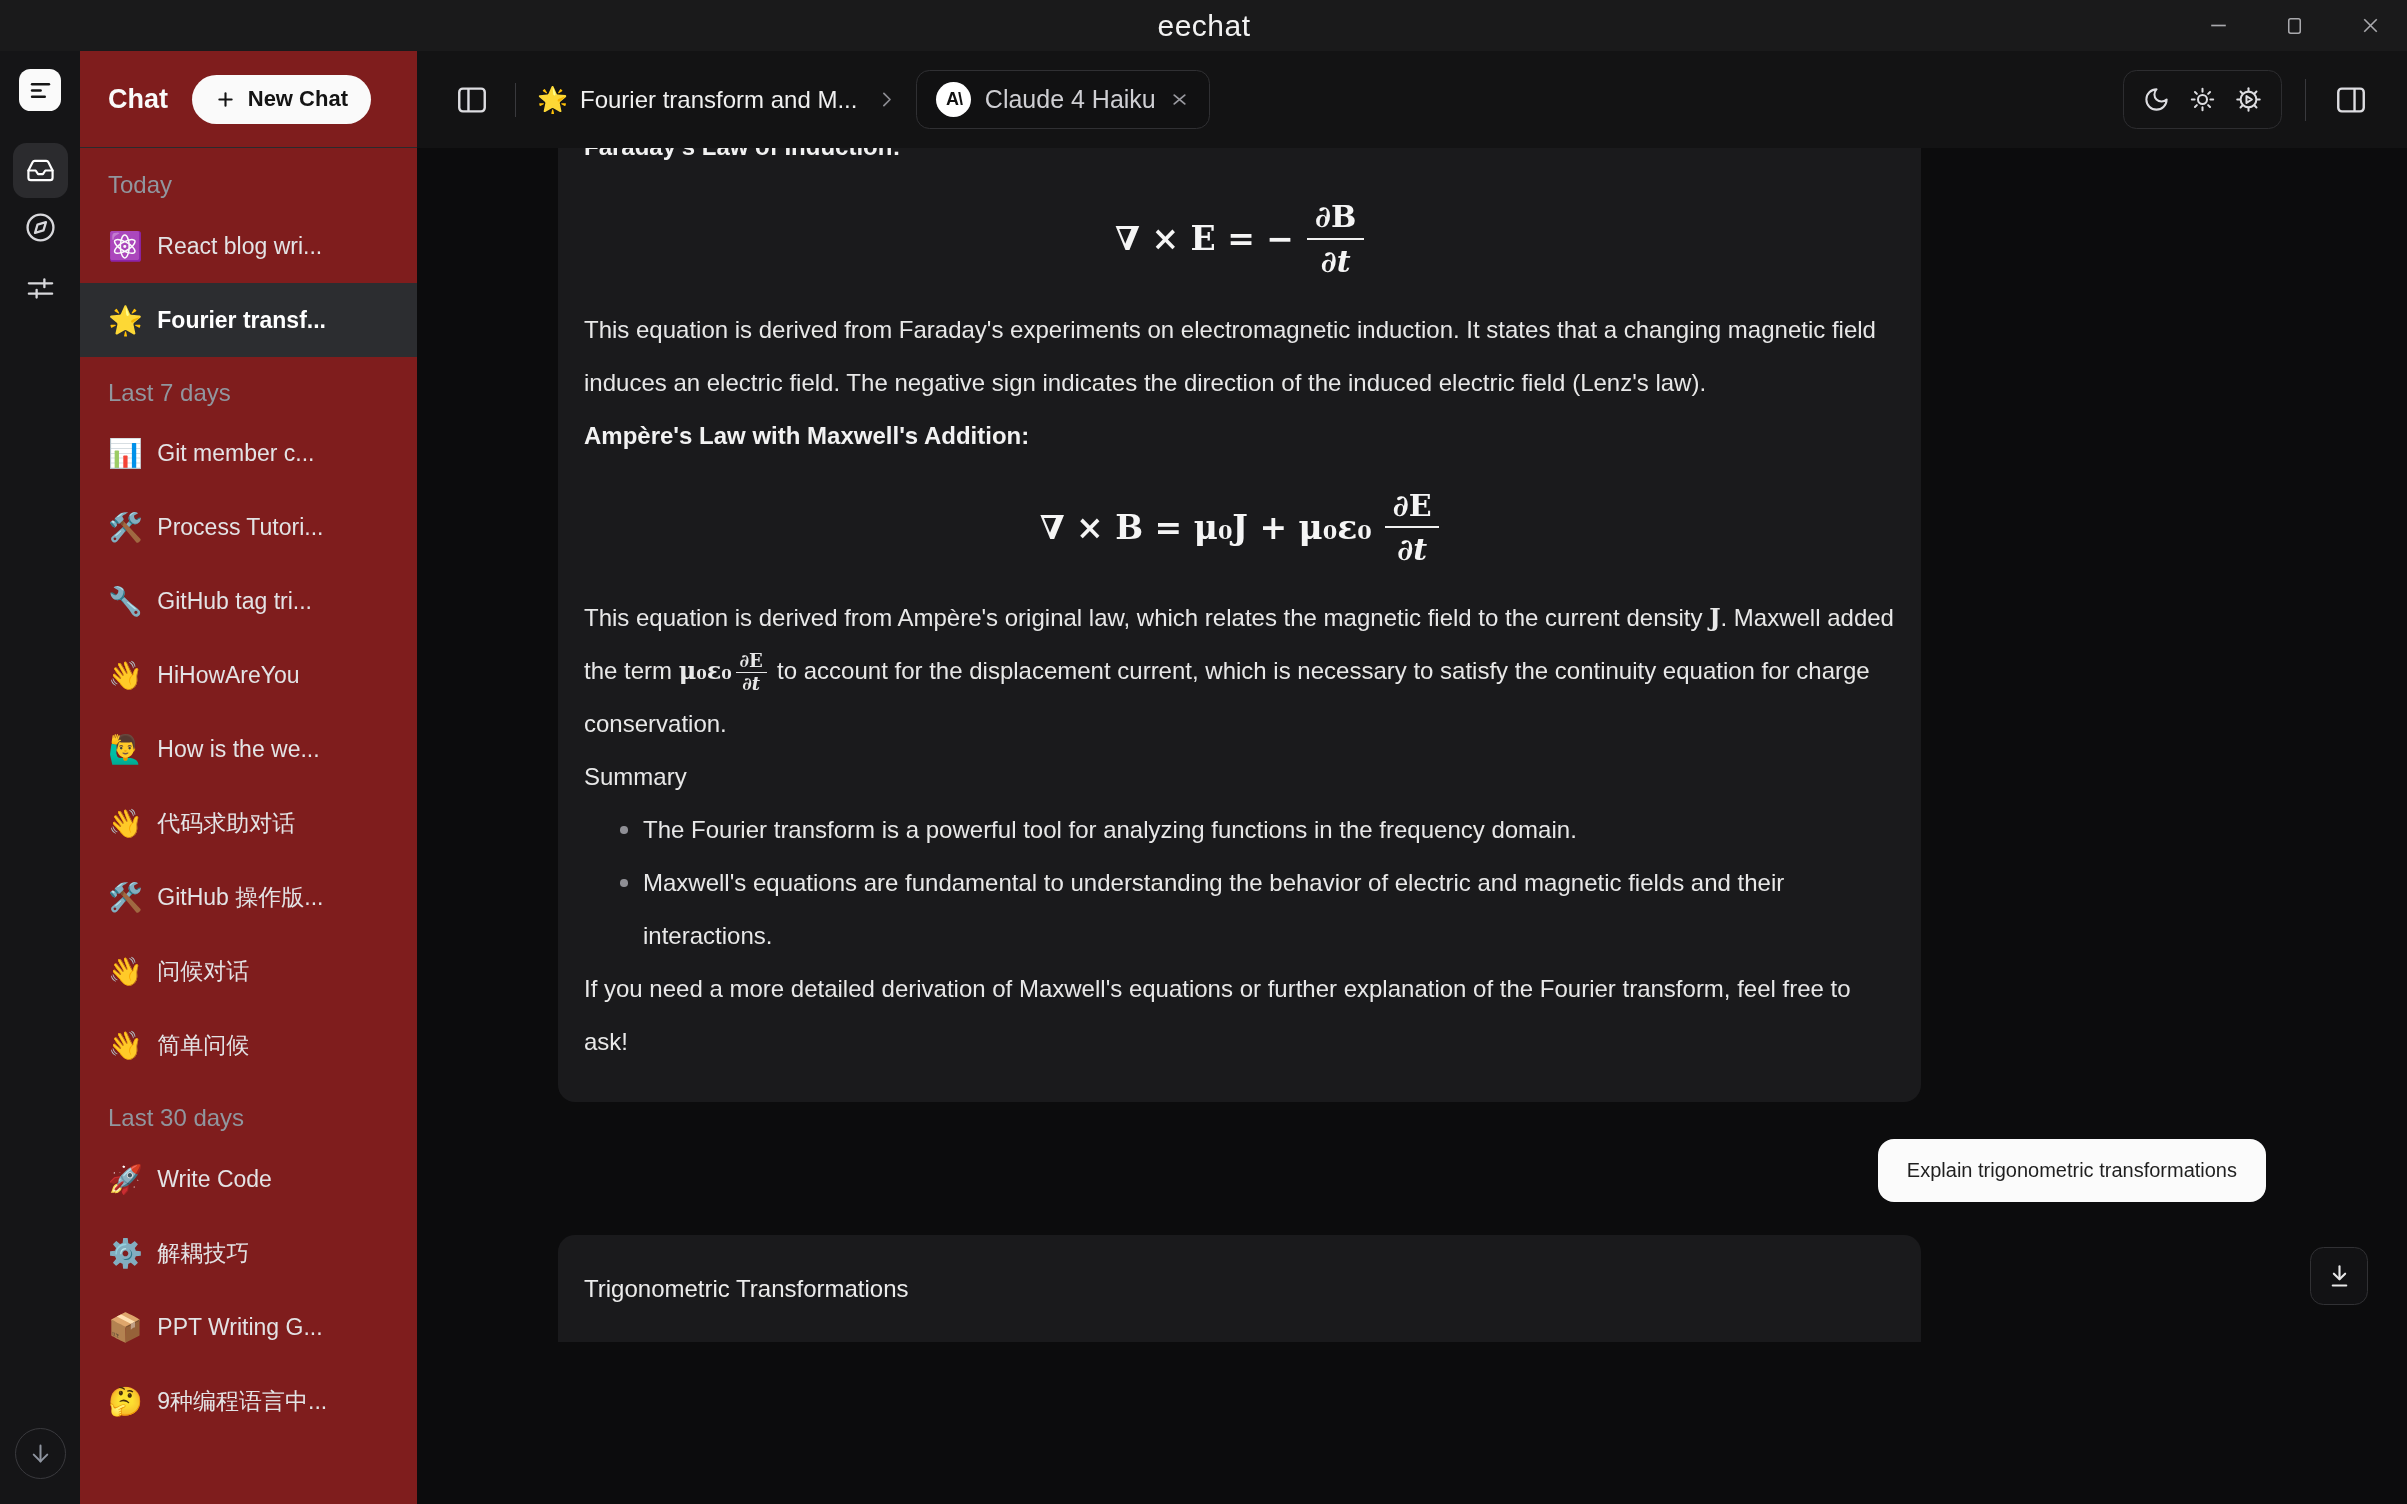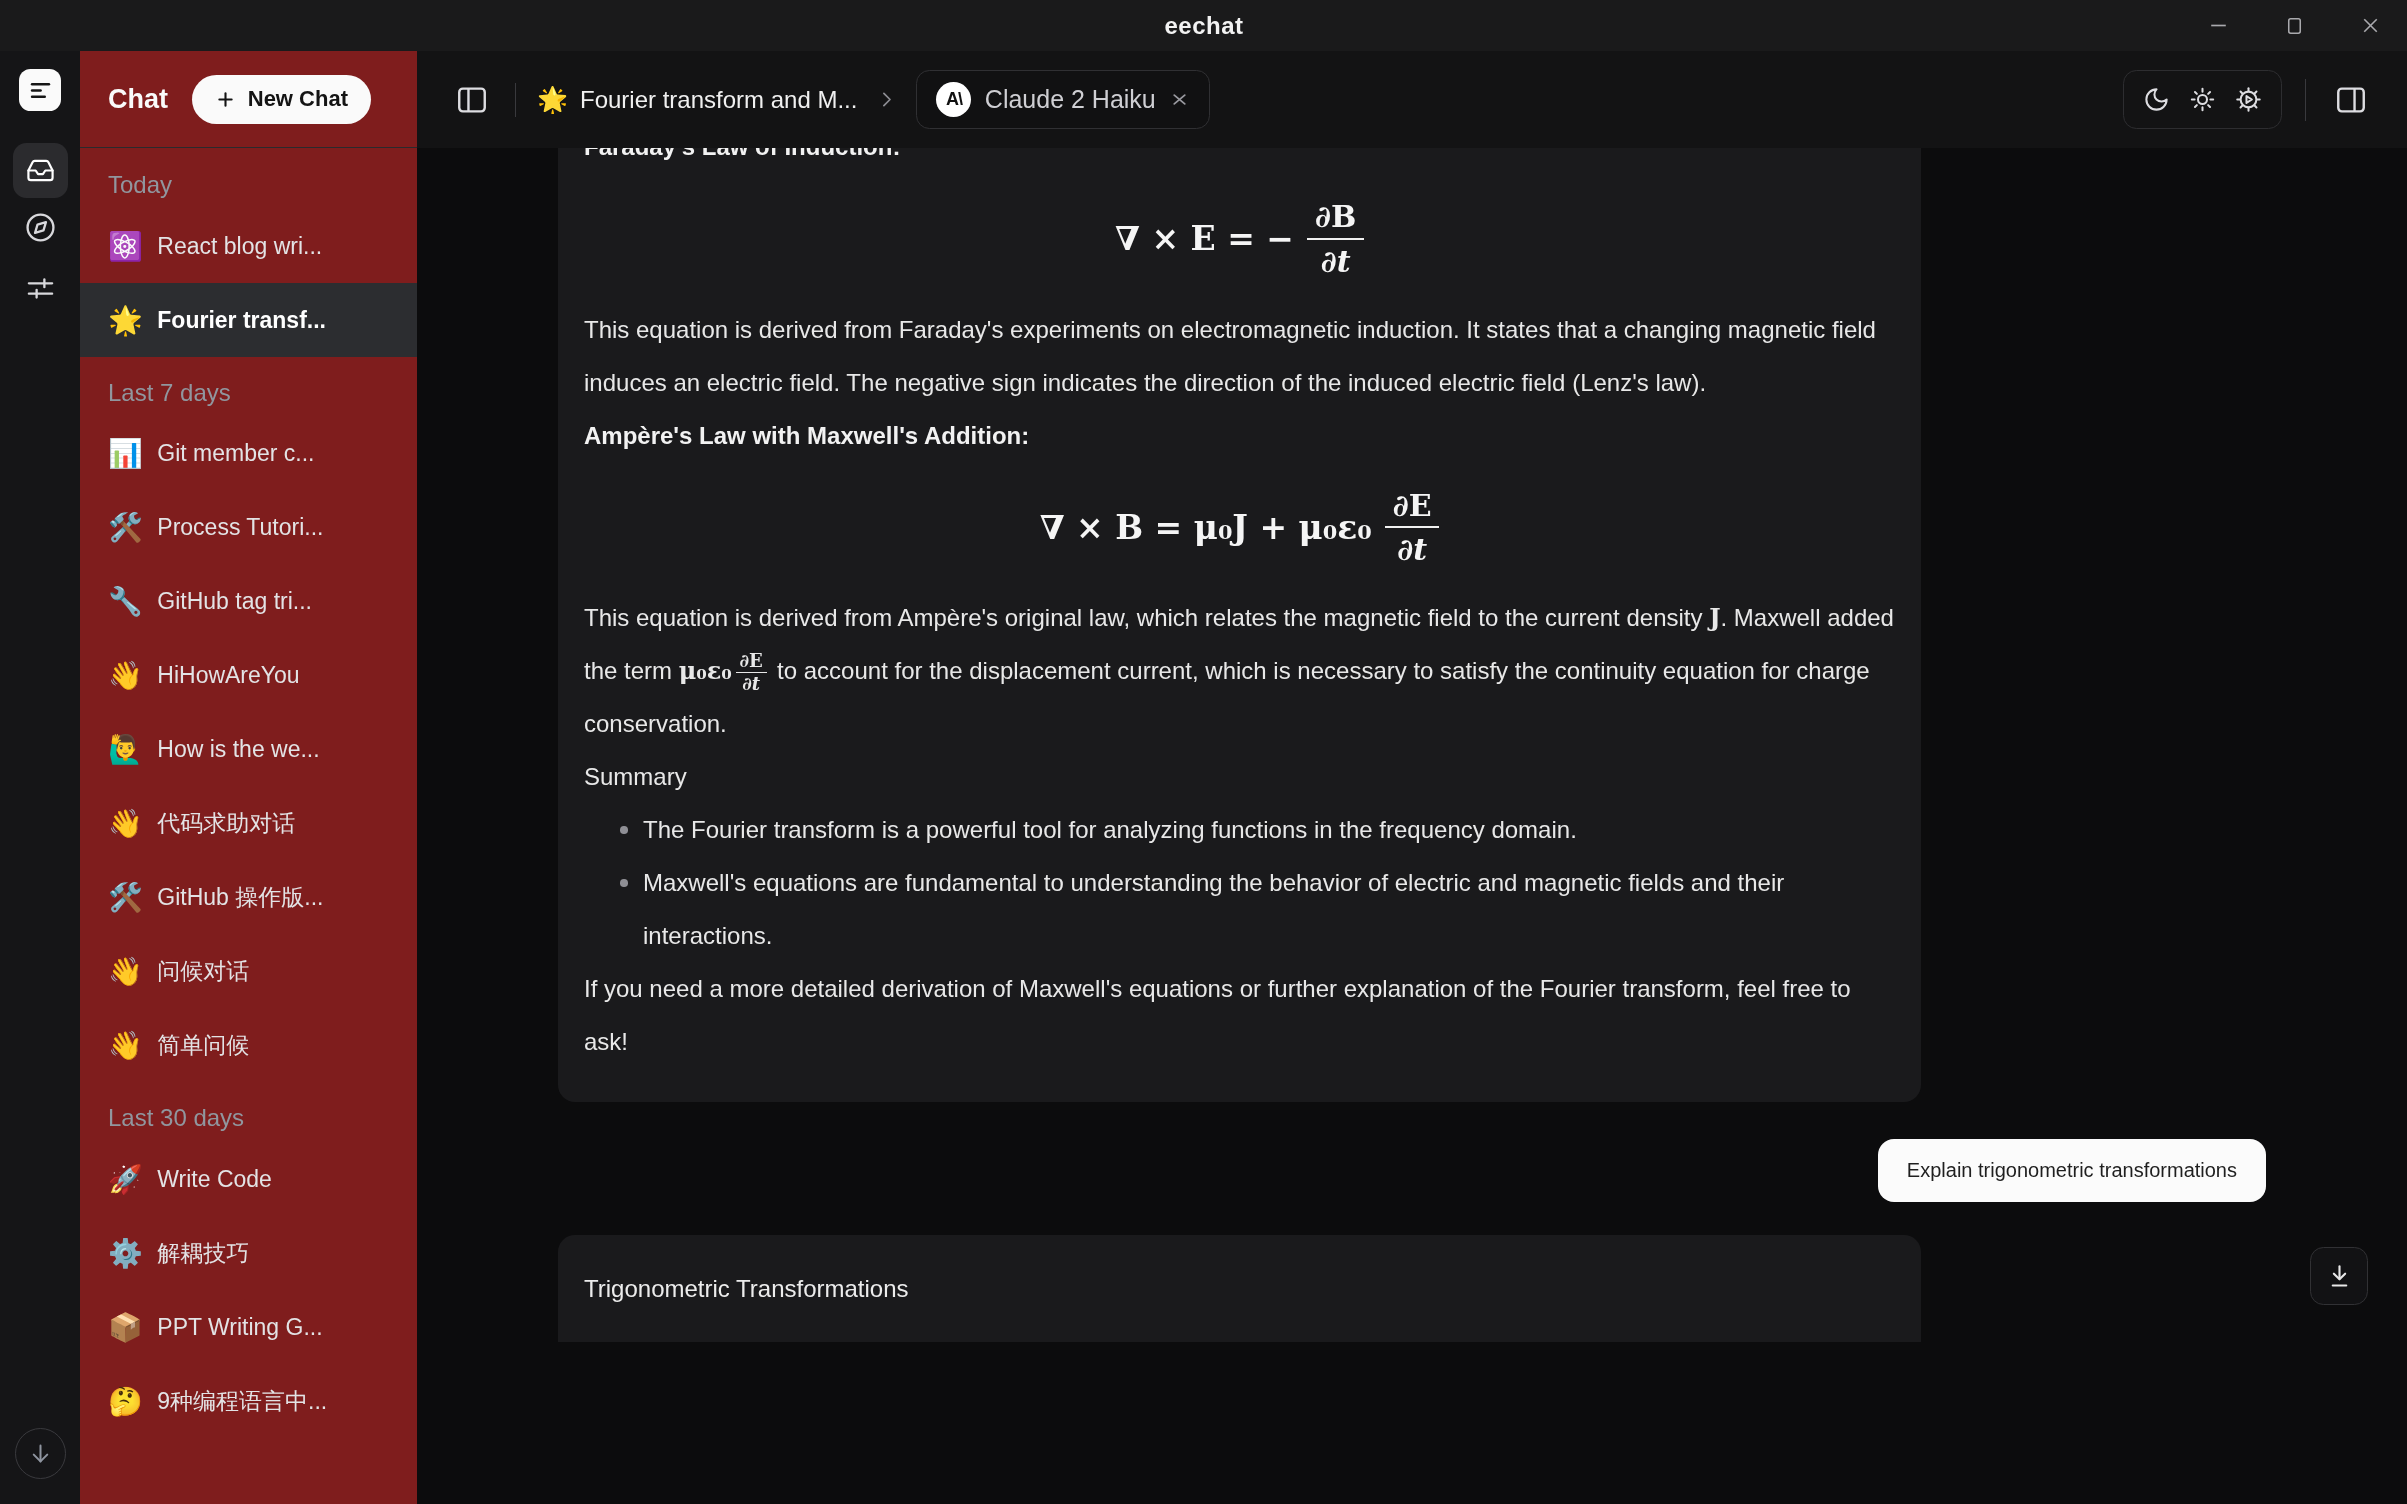--- a/index.html
+++ b/index.html
@@ -10,21 +10,21 @@
     color:#e6e6e6;
     position:relative;
   }
   svg { display:block; }
 
   
   .titlebar {
     position:absolute; top:0; left:0; width:2408px; height:51px;
     background:#1a1a1b; display:flex; align-items:center; justify-content:center;
   }
-  .titlebar .title { font-size:24px; font-weight:700; color:#f2f2f2; letter-spacing:0.5px; }
+  .titlebar .title { font-size:30px; font-weight:400; color:#f2f2f2; letter-spacing:0.5px; }
   .win-controls { position:absolute; right:0; top:0; height:51px; display:flex; align-items:center; }
   .win-btn { width:76px; height:51px; display:flex; align-items:center; justify-content:center; color:#a9a9ad; background:transparent; border:none; cursor:pointer; }
 
   
   .app { position:absolute; top:51px; left:0; right:0; bottom:0; display:flex; }
 
   
   .rail { width:80px; background:#151517; display:flex; flex-direction:column; align-items:center; position:relative; flex:none; }
   .rail-logo { margin-top:18px; width:42px; height:42px; border-radius:11.5px; background:#fafafa; display:flex; align-items:center; justify-content:center; cursor:pointer; }
   .rail-item { width:55px; height:55px; border-radius:13.4px; display:flex; align-items:center; justify-content:center; color:#d8d8dc; cursor:pointer; }
@@ -284,21 +284,21 @@
         <span class="emoji">🌟</span>
         <span class="crumb-label">Fourier transform and M...</span>
       </div>
       <span class="chev">
         <svg width="21" height="21" viewBox="0 0 24 24" fill="none" stroke="currentColor" stroke-width="2" stroke-linecap="round" stroke-linejoin="round">
             <polyline points="9 5 16 12 9 19"></polyline>
           </svg>
       </span>
       <div class="model-pill">
         <span class="model-logo">A\</span>
-        <span class="model-name">Claude 2 Haiku</span>
+        <span class="model-name">Claude 4 Haiku</span>
         <button class="pill-close">
           <svg width="21" height="21" viewBox="0 0 24 24" fill="none" stroke="currentColor" stroke-width="2" stroke-linecap="round">
               <line x1="6" y1="7" x2="18" y2="17"></line>
               <line x1="18" y1="7" x2="6" y2="17"></line>
             </svg>
         </button>
       </div>
 
       <div class="tab-right">
         <div class="theme-group">

